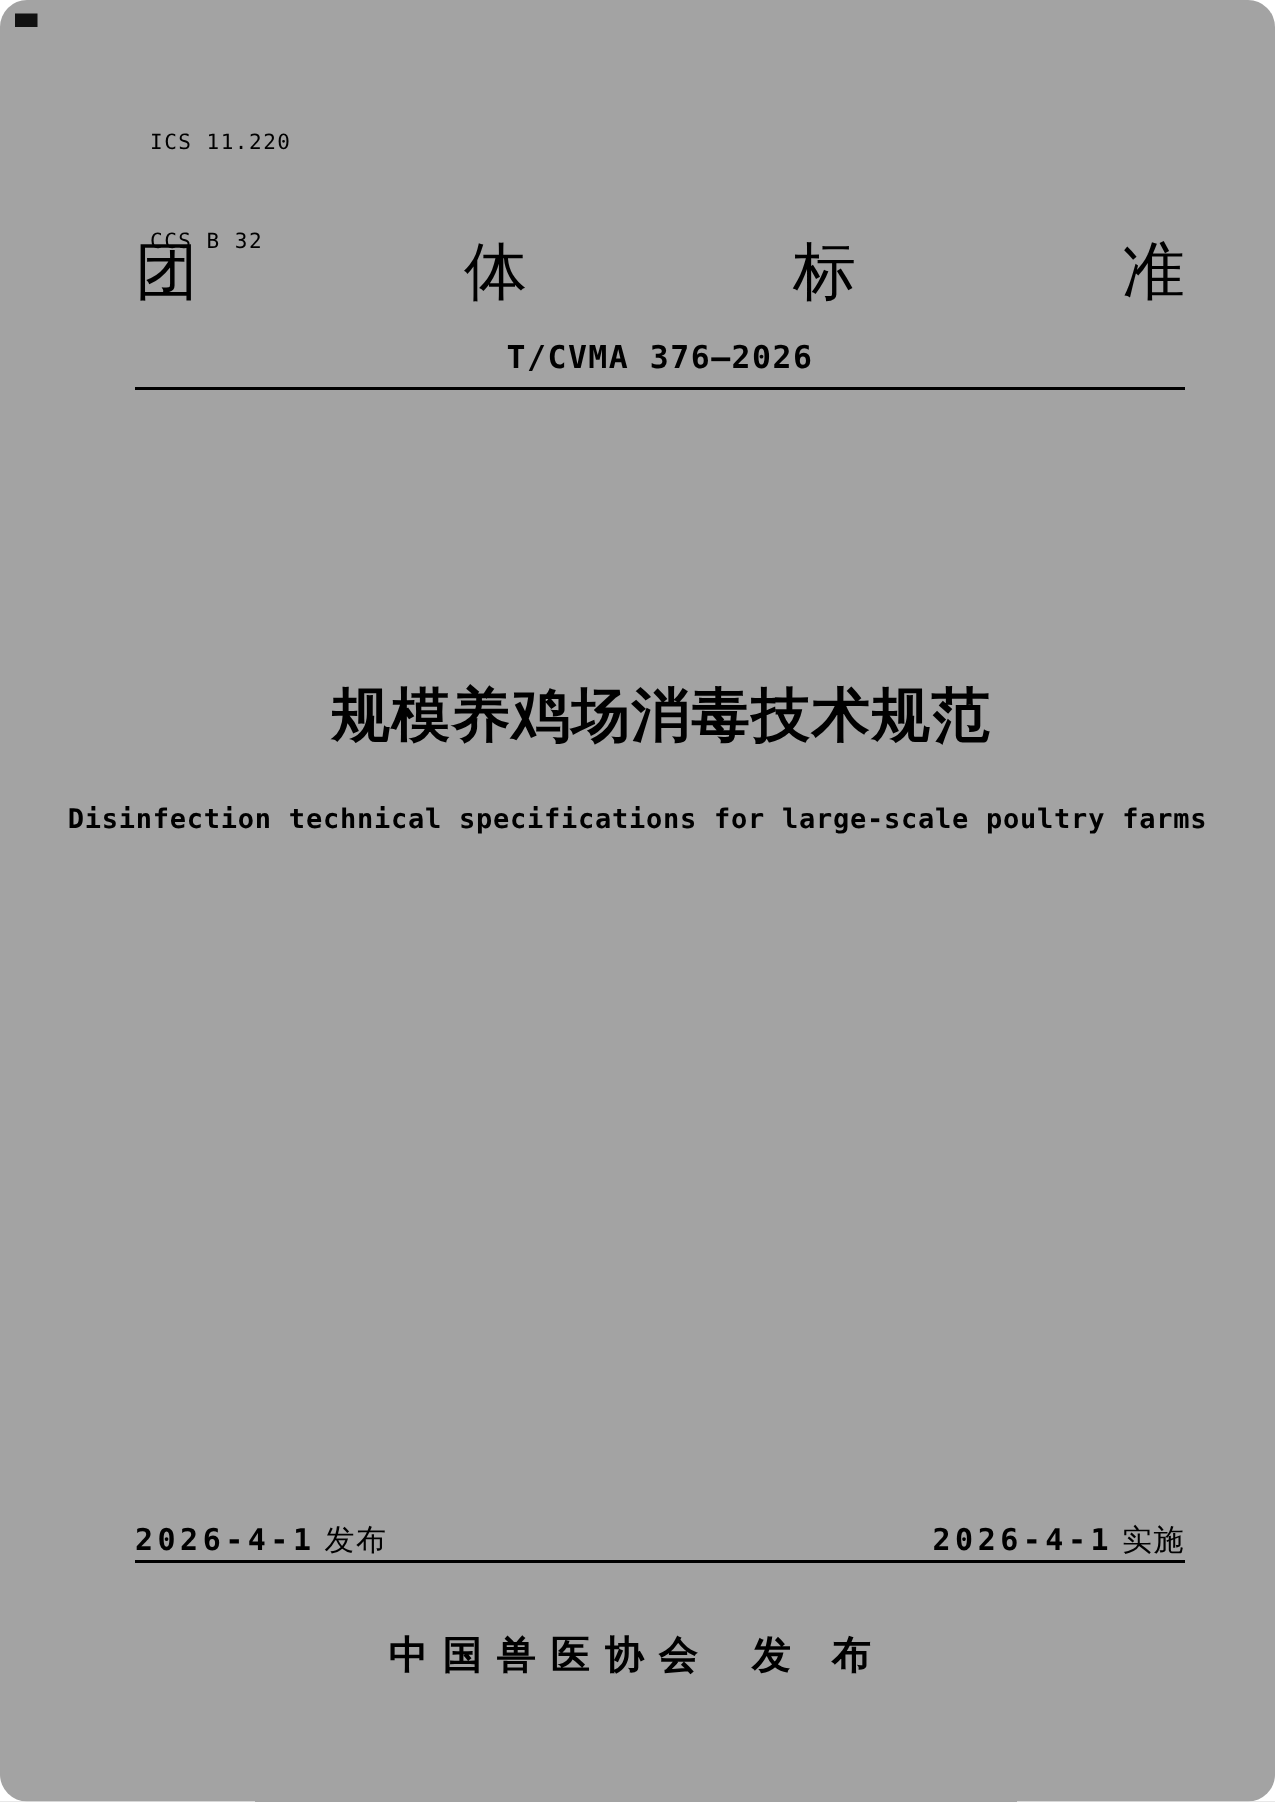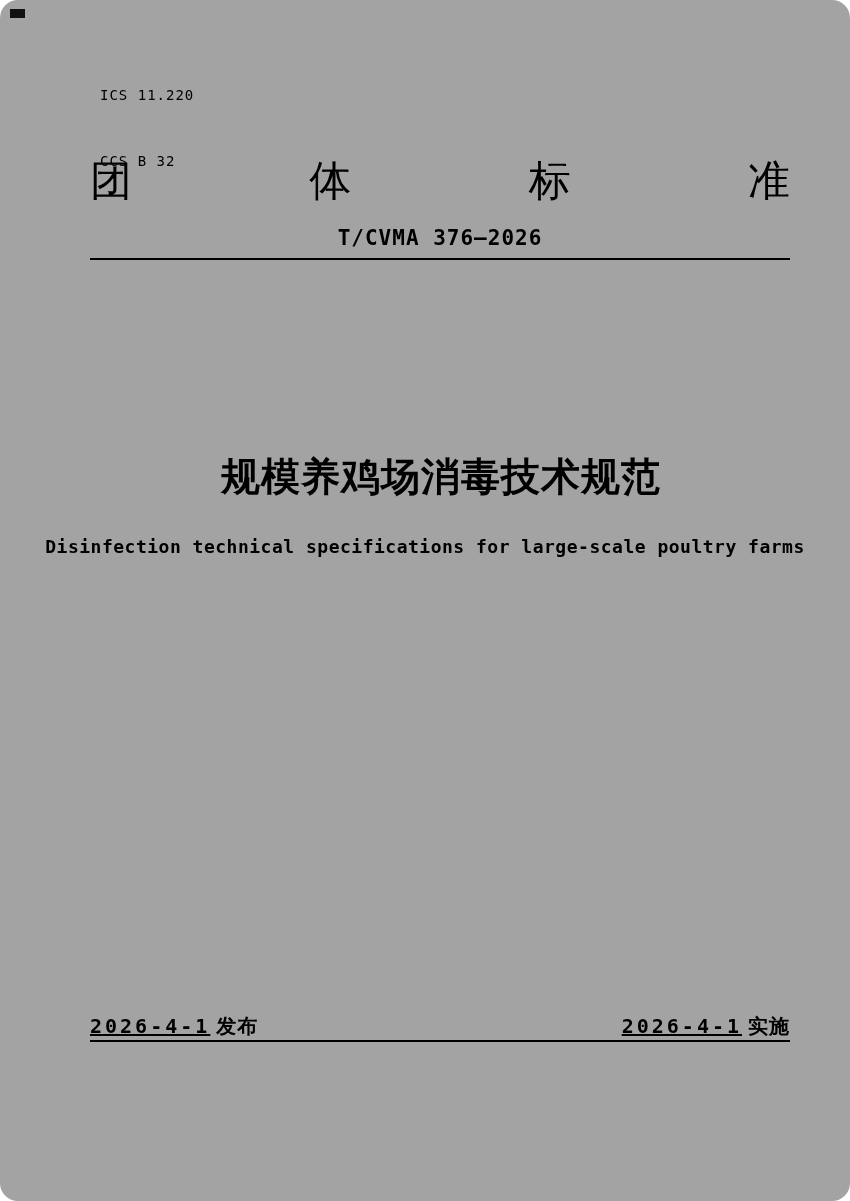--- a/index.html
+++ b/index.html
@@ -59,23 +59,23 @@
     font-family:"DejaVu Sans Mono","Liberation Mono",monospace;
   }
 
   .dates-row{
     position:absolute; left:90px; top:1013px; width:700px;
     display:flex; justify-content:space-between; align-items:baseline;
     font-size:20px;
   }
   .date-value{
     font-family:"DejaVu Sans Mono","Liberation Mono",monospace;
-    letter-spacing:3px; font-weight:bold;text-decoration:underline;
+    letter-spacing:3px; font-weight:bold;
   }
-  .date-label{ margin-left:6px; font-weight:700; letter-spacing:1px; }
+  .date-label{ margin-left:6px; font-weight:400; letter-spacing:1px; }
 
   .publisher-row{
     position:absolute; left:0; top:1086px; width:850px;
     display:flex; justify-content:center; align-items:baseline;
     font-size:26px; font-weight:bold;
   }
   .publisher-name{ letter-spacing:10px; }
   .publisher-action{ margin-left:26px; letter-spacing:10px; white-space:pre; }
 </style>
 </head>
@@ -109,14 +109,18 @@
     <div>
       <span class="date-value">2026-4-1</span><span class="date-label">发布</span>
     </div>
     <div>
       <span class="date-value">2026-4-1</span><span class="date-label">实施</span>
     </div>
   </div>
 
   <div class="rule rule-bottom"></div>
 
+  <div class="publisher-row">
+    <span class="publisher-name">中国兽医协会</span>
+    <span class="publisher-action">发 布</span>
+  </div>
 
 </div>
 
 </body></html>

